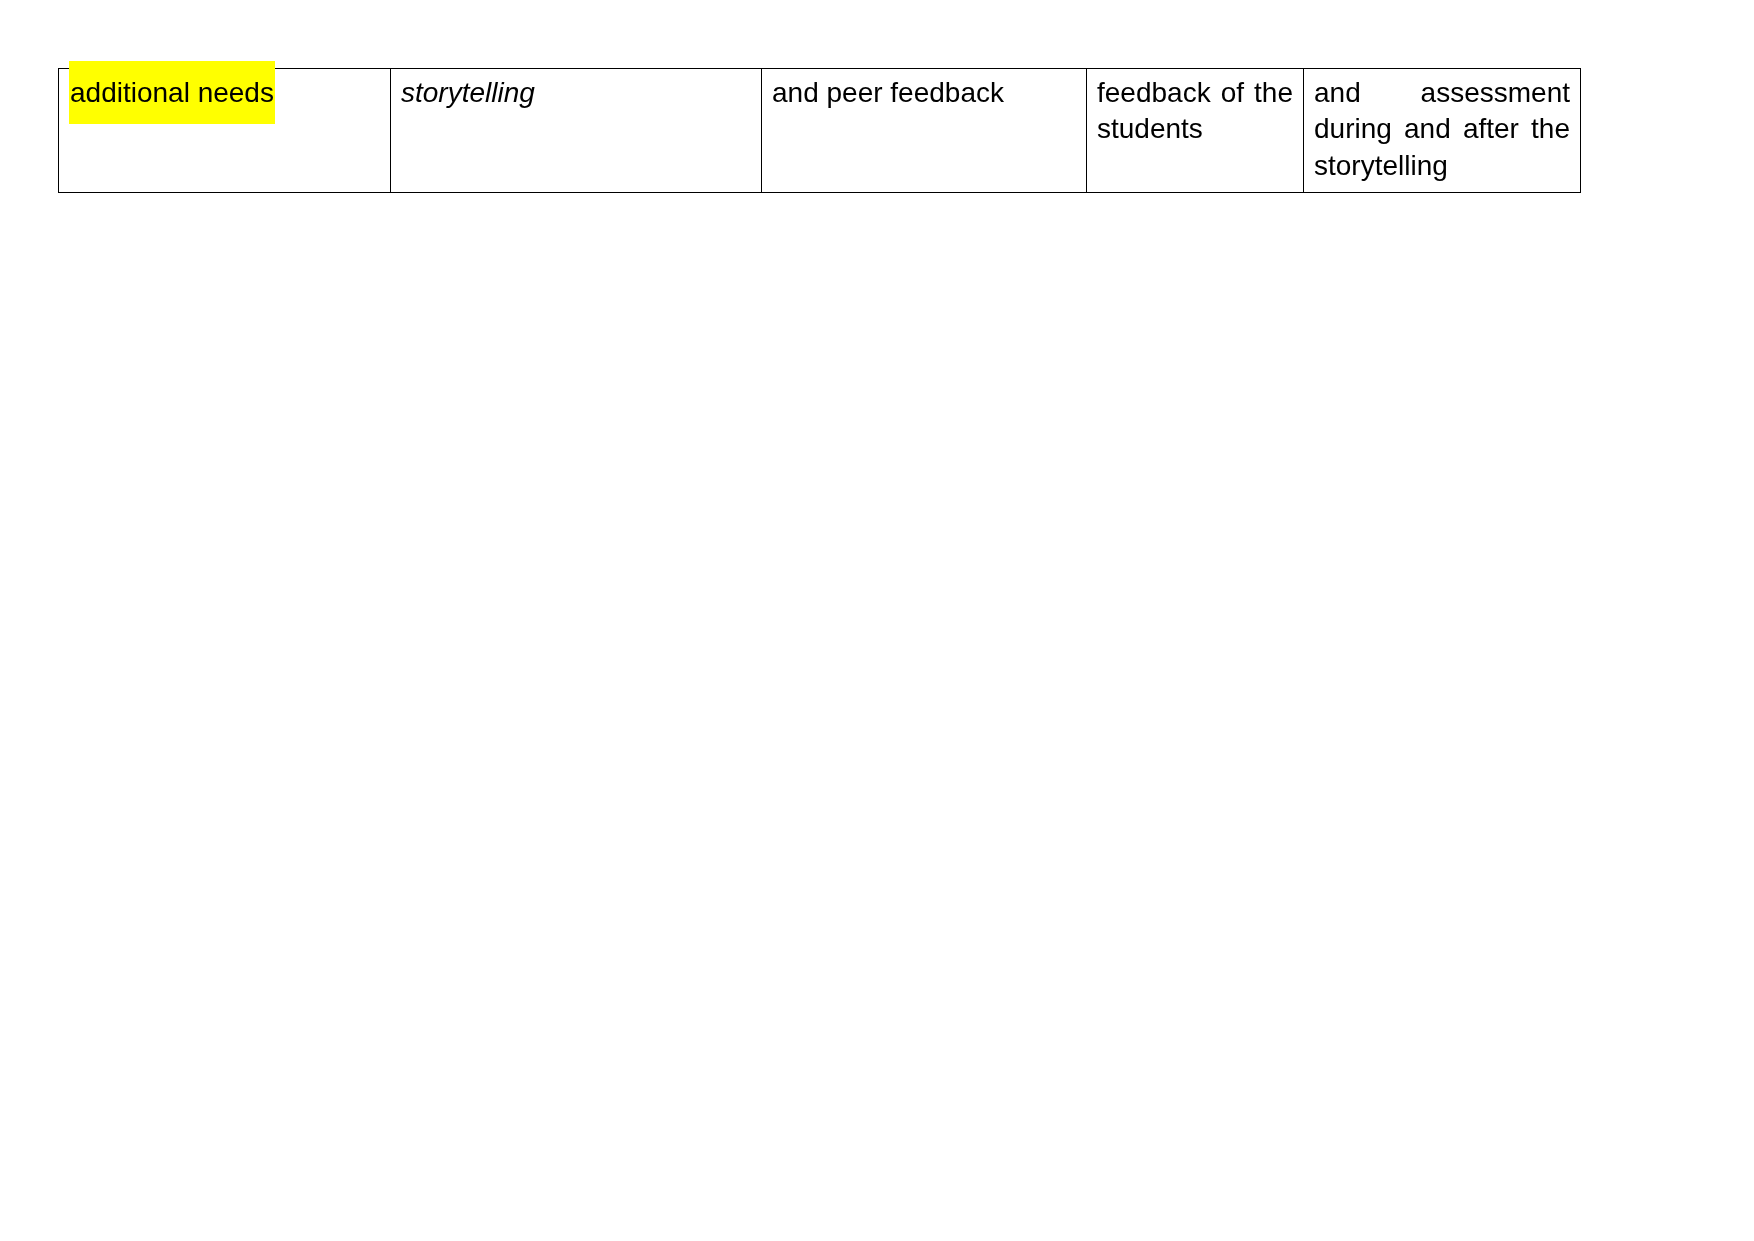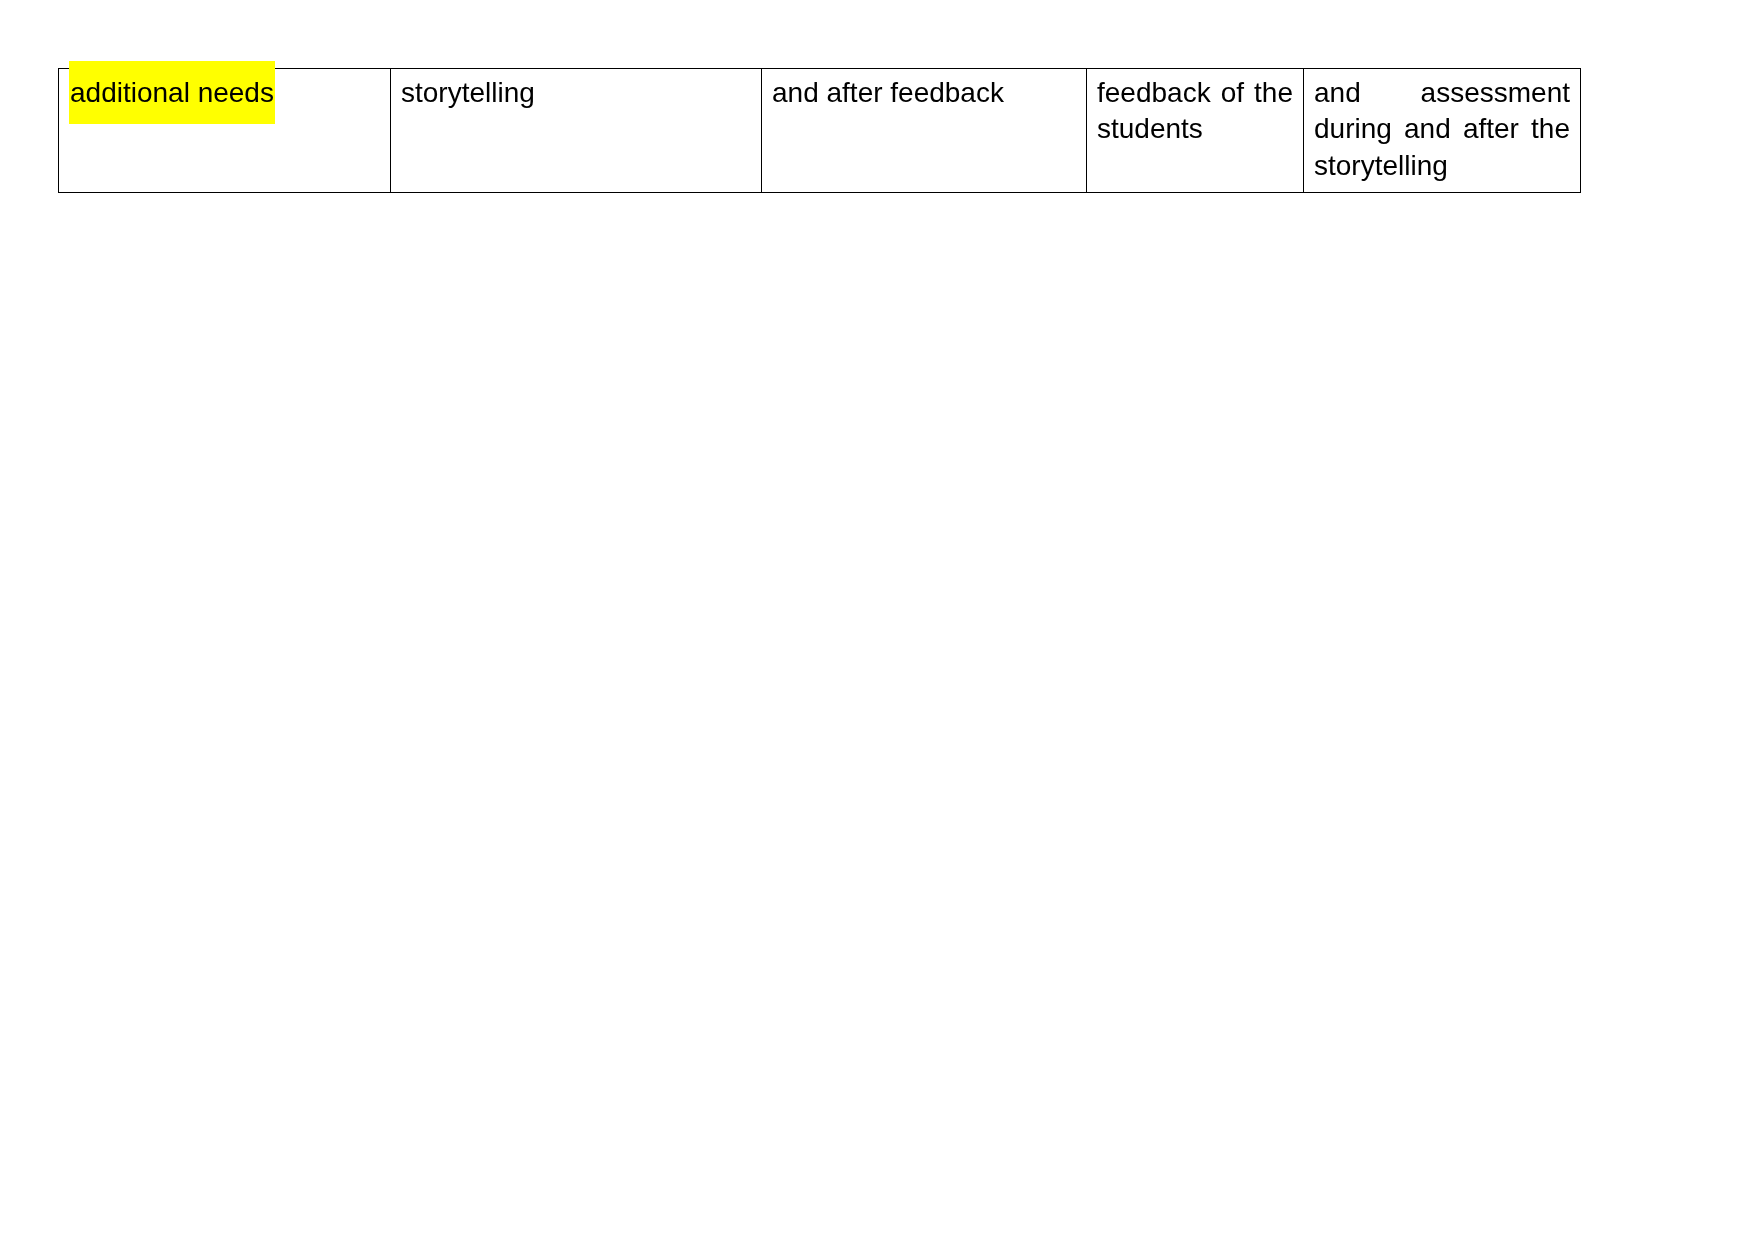--- a/index.html
+++ b/index.html
@@ -47,21 +47,21 @@
     line-height: 1.30;
     font-weight: 400;
     color: #000000;
     background: #ffffff;
     height: 110px;
     box-sizing: border-box;
   }
 
   
   .col-1 { width: 332px; }
-  .col-2 { width: 371px; }
+  .col-2 { width: 371px; font-style: italic; }
   .col-3 { width: 325px; }
   .col-4 { width: 217px; }
   .col-5 { width: 277px; }
 
   
   .justified { text-align: justify; text-align-last: left; }
   .justified .para { text-align: justify; }
 
   .para { margin: 0; }
 
@@ -85,21 +85,21 @@
 
           <td class="col-1">
             <p class="para"><span class="hl">additional needs</span></p>
           </td>
 
           <td class="col-2">
             <p class="para">storytelling</p>
           </td>
 
           <td class="col-3">
-            <p class="para">and after feedback</p>
+            <p class="para">and peer feedback</p>
           </td>
 
           <td class="col-4 justified">
             <p class="para">feedback of the students</p>
           </td>
 
           <td class="col-5 justified">
             <p class="para">and assessment during and after the storytelling</p>
           </td>
 

